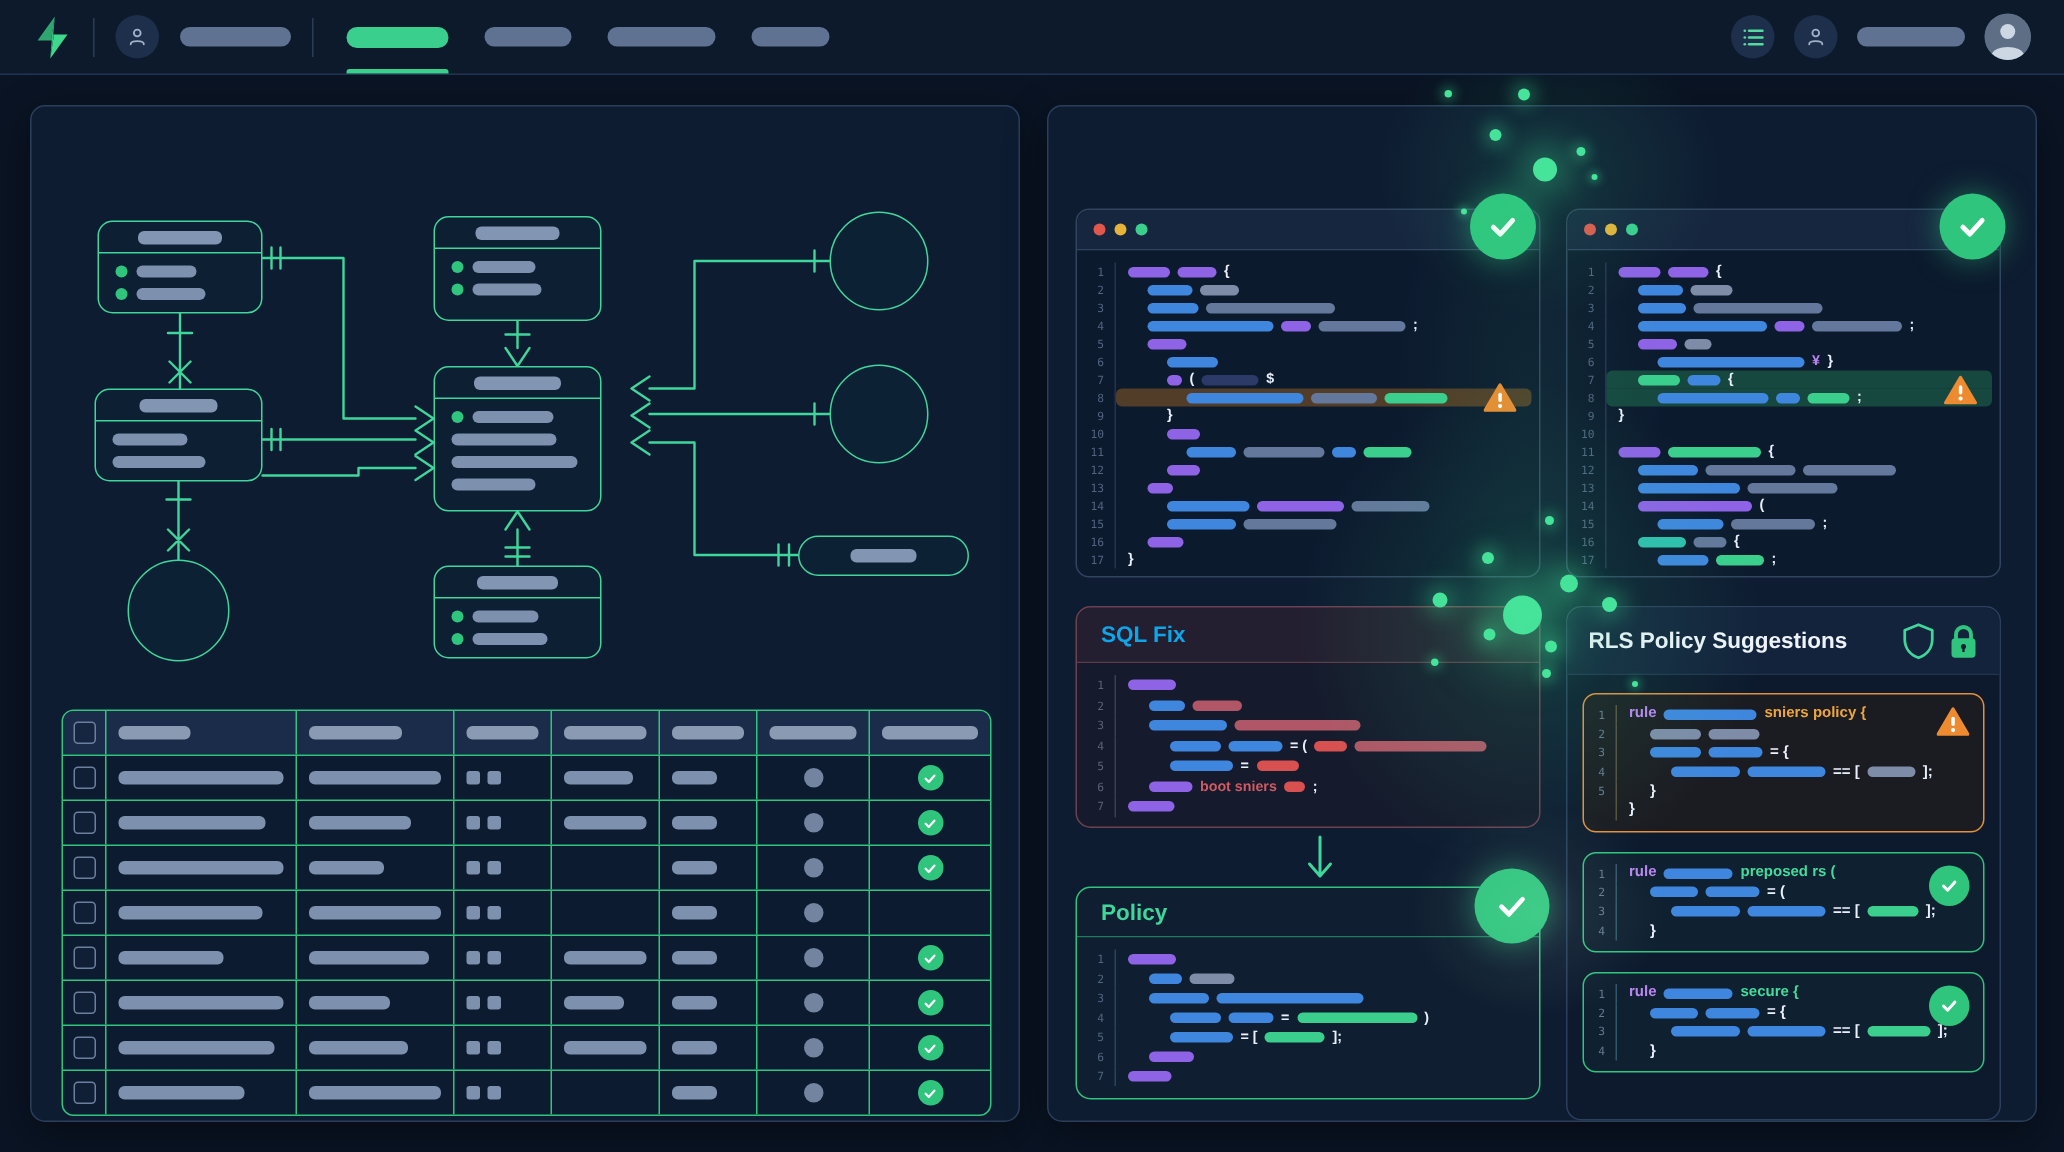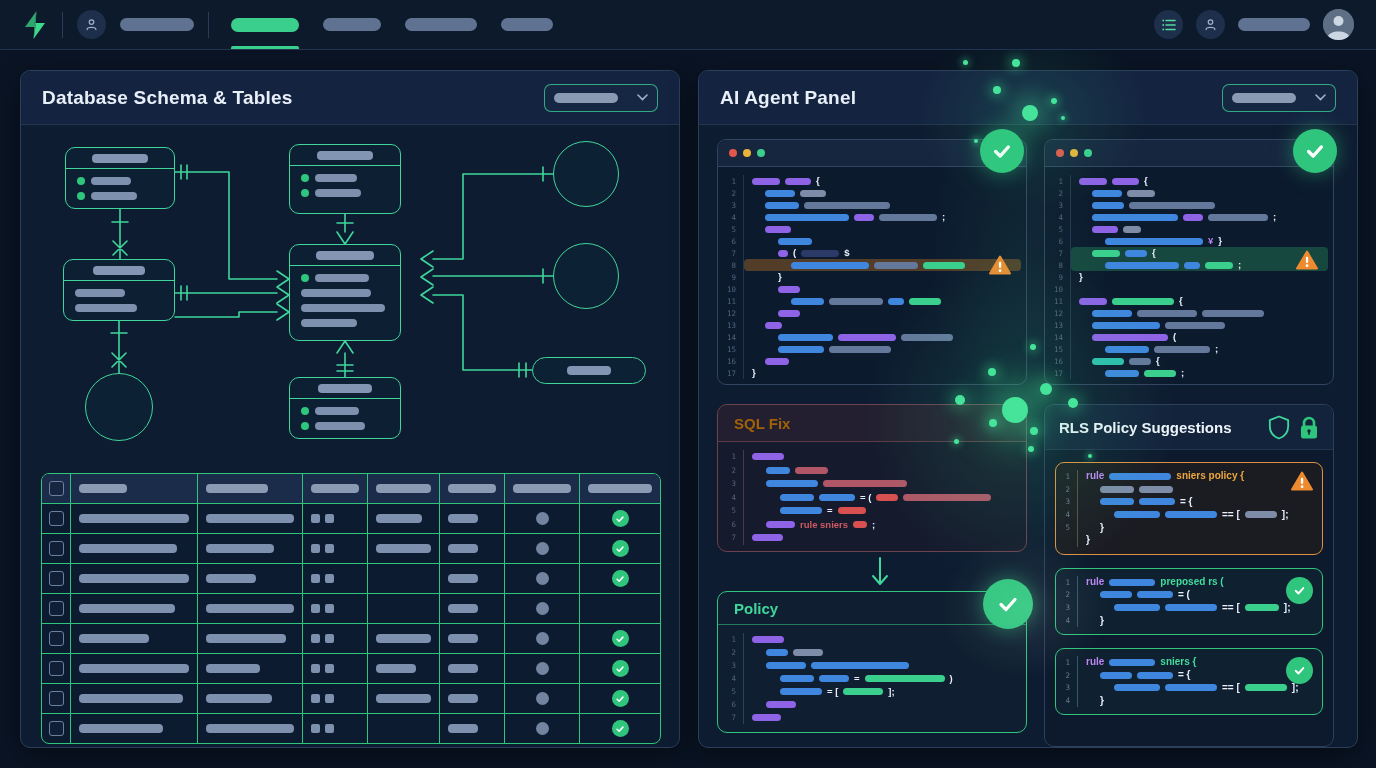--- a/index.html
+++ b/index.html
@@ -68,21 +68,21 @@
   .tok{font-size:9.5px;font-weight:700;line-height:1;white-space:pre;}
   .seg-warn{background:rgba(150,96,34,.5);border-radius:4px;margin-right:5px;}
   .seg-ok-top{background:rgba(31,112,78,.55);border-radius:4px 4px 0 0;margin-right:5px;}
   .seg-ok-bottom{background:rgba(31,112,78,.55);border-radius:0 0 4px 4px;margin-right:5px;}
   .warn-wrap{position:absolute;right:10px;top:50%;transform:translateY(-50%);display:flex;z-index:2;}
   .seg-ok-top .warn-wrap{top:3px;transform:none;}
 
   
   .sub-card{position:absolute;border-radius:10px;box-sizing:border-box;}
   .sf-header{height:36px;display:flex;align-items:center;padding:0 16px;border-radius:10px 10px 0 0;}
-  .sf-title{font-size:15px;font-weight:700;color:#a16207;}
+  .sf-title{font-size:15px;font-weight:700;color:#0ea5e9;}
   #sqlfix{background:#151a2c;border:1px solid #6e4150;}
   #sqlfix .sf-header{border-bottom:1px solid #5d3a48;background:rgba(139,74,85,.12);}
   #sqlfix .code-line{height:13.5px;}
   #sqlfix .ln{border-right-color:#433a52;}
   #fixedcard{background:#0f1f31;border:1.3px solid #2fc57d;}
   #fixedcard .sf-header{height:32px;border-bottom:1px solid rgba(47,197,125,.55);}
   #fixedcard .sf-title{color:#3fd69b;}
   #fixedcard .code-line{height:13px;}
   #fixedcard .ln{border-right-color:#27445c;}
   .sub-body{padding-top:8px;}
@@ -175,31 +175,20 @@
         <svg width="31" height="31" viewBox="0 0 31 31">
           <circle cx="15.5" cy="15.5" r="15.5" fill="#5d6e85"></circle>
           <circle cx="15.5" cy="12" r="5" fill="#cdd7e4"></circle>
           <path d="M4.5 28 C6 20.5 25 20.5 26.5 28 L26.5 31 L4.5 31 Z" fill="#cdd7e4"></path>
         </svg>
       </div>
     </div>
   </div>
 
   <div class="panel left">
-    <div class="panel-header">
-      <span class="panel-title">Database Schema &amp; Tables</span>
-      <div class="dropdown">
-        <span class="dd-pill" style="width: 64px;"></span>
-        <span style="display:flex;">
-          <svg width="11" height="7" viewBox="0 0 11 7" fill="none" stroke="#9fb0c8" stroke-width="1.6" stroke-linecap="round">
-              <path d="M1 1 L5.5 5.5 L10 1"></path>
-            </svg>
-        </span>
-      </div>
-    </div>
 
     <div class="diagram">
       <svg class="connectors" width="658" height="338" viewBox="0 0 658 338">
         <path fill="none" stroke="#3fd69b" stroke-width="1.6" stroke-linejoin="round" stroke-linecap="round" d="
           M99,84 V134 M91,97 H107 M92,116 L106,130 M106,116 L92,130
           M98,196 V248 M90,208 H106 M91,228 L105,242 M105,228 L91,242
           M154,47 H208 V154 H256 M160,40 V54 M166,40 V54 M256,146 L268,154 L256,162
           M154,168 H256 M160,161 V175 M166,161 V175 M256,162 L268,170 L256,178
           M154,192 H218 V187 H256 M256,179 L268,187 L256,195
           M324,89 V107 M316,98 H332 M316,107 L324,119 L332,107
@@ -555,31 +544,20 @@
               <svg viewBox="0 0 24 24" width="10" height="10">
                 <path d="M5 12.5 L10 17.5 L19 7.5" fill="none" stroke="#fff" stroke-width="3.6" stroke-linecap="round" stroke-linejoin="round"></path>
               </svg>
             </span>
           </div>
         </div>
       </div>
   </div>
 
   <div class="panel right">
-    <div class="panel-header">
-      <span class="panel-title">AI Agent Panel</span>
-      <div class="dropdown">
-        <span class="dd-pill" style="width: 64px;"></span>
-        <span style="display:flex;">
-          <svg width="11" height="7" viewBox="0 0 11 7" fill="none" stroke="#9fb0c8" stroke-width="1.6" stroke-linecap="round">
-              <path d="M1 1 L5.5 5.5 L10 1"></path>
-            </svg>
-        </span>
-      </div>
-    </div>
 
     <div class="code-card" id="editor1" style="left:18px;top:68px;width:310px;height:246px;">
         <div class="cc-titlebar">
           <span class="tl" style="background: rgb(226, 87, 76);"></span>
           <span class="tl" style="background: rgb(232, 179, 57);"></span>
           <span class="tl" style="background: rgb(59, 207, 142);"></span>
         </div>
         <div class="cc-badge" style="top: -11px; right: 2px;">
           <svg viewBox="0 0 24 24" width="22" height="22">
             <path d="M5 12.5 L10 17.5 L19 7.5" fill="none" stroke="#fff" stroke-width="3.6" stroke-linecap="round" stroke-linejoin="round"></path>
@@ -904,21 +882,21 @@
             <span class="code-seg" style="padding-left: 36px;">
               <span class="pill" style="background: rgb(63, 135, 222); width: 42px;"></span>
               <span class="tok" style="color: rgb(233, 239, 252);">=</span>
               <span class="pill" style="background: rgb(216, 80, 80); width: 28px;"></span>
             </span>
           </div>
           <div class="code-line">
             <span class="ln" style="color: rgb(90, 97, 118);">6</span>
             <span class="code-seg" style="padding-left: 22px;">
               <span class="pill" style="background: rgb(142, 99, 230); width: 29px;"></span>
-              <span class="tok" style="color: rgb(207, 90, 99);">rule sniers</span>
+              <span class="tok" style="color: rgb(207, 90, 99);">boot sniers</span>
               <span class="pill" style="background: rgb(216, 80, 80); width: 14px;"></span>
               <span class="tok" style="color: rgb(233, 239, 252);">;</span>
             </span>
           </div>
           <div class="code-line">
             <span class="ln" style="color: rgb(90, 97, 118);">7</span>
             <span class="code-seg" style="padding-left: 8px;">
               <span class="pill" style="background: rgb(142, 99, 230); width: 31px;"></span>
             </span>
           </div>
@@ -1112,21 +1090,21 @@
             <span class="policy-badge">
               <svg viewBox="0 0 24 24" width="13" height="13">
                 <path d="M5 12.5 L10 17.5 L19 7.5" fill="none" stroke="#fff" stroke-width="3.6" stroke-linecap="round" stroke-linejoin="round"></path>
               </svg>
             </span>
             <div class="code-line">
               <span class="ln">1</span>
               <span class="code-seg" style="padding-left: 8px;">
                 <span class="tok" style="color: rgb(187, 134, 242);">rule</span>
                 <span class="pill" style="background: rgb(63, 135, 222); width: 46px;"></span>
-                <span class="tok" style="color: rgb(67, 220, 156);">sniers {</span>
+                <span class="tok" style="color: rgb(67, 220, 156);">secure {</span>
               </span>
             </div>
             <div class="code-line">
               <span class="ln">2</span>
               <span class="code-seg" style="padding-left: 22px;">
                 <span class="pill" style="background: rgb(63, 135, 222); width: 32px;"></span>
                 <span class="pill" style="background: rgb(63, 135, 222); width: 36px;"></span>
                 <span class="tok" style="color: rgb(233, 239, 252);">= {</span>
               </span>
             </div>

